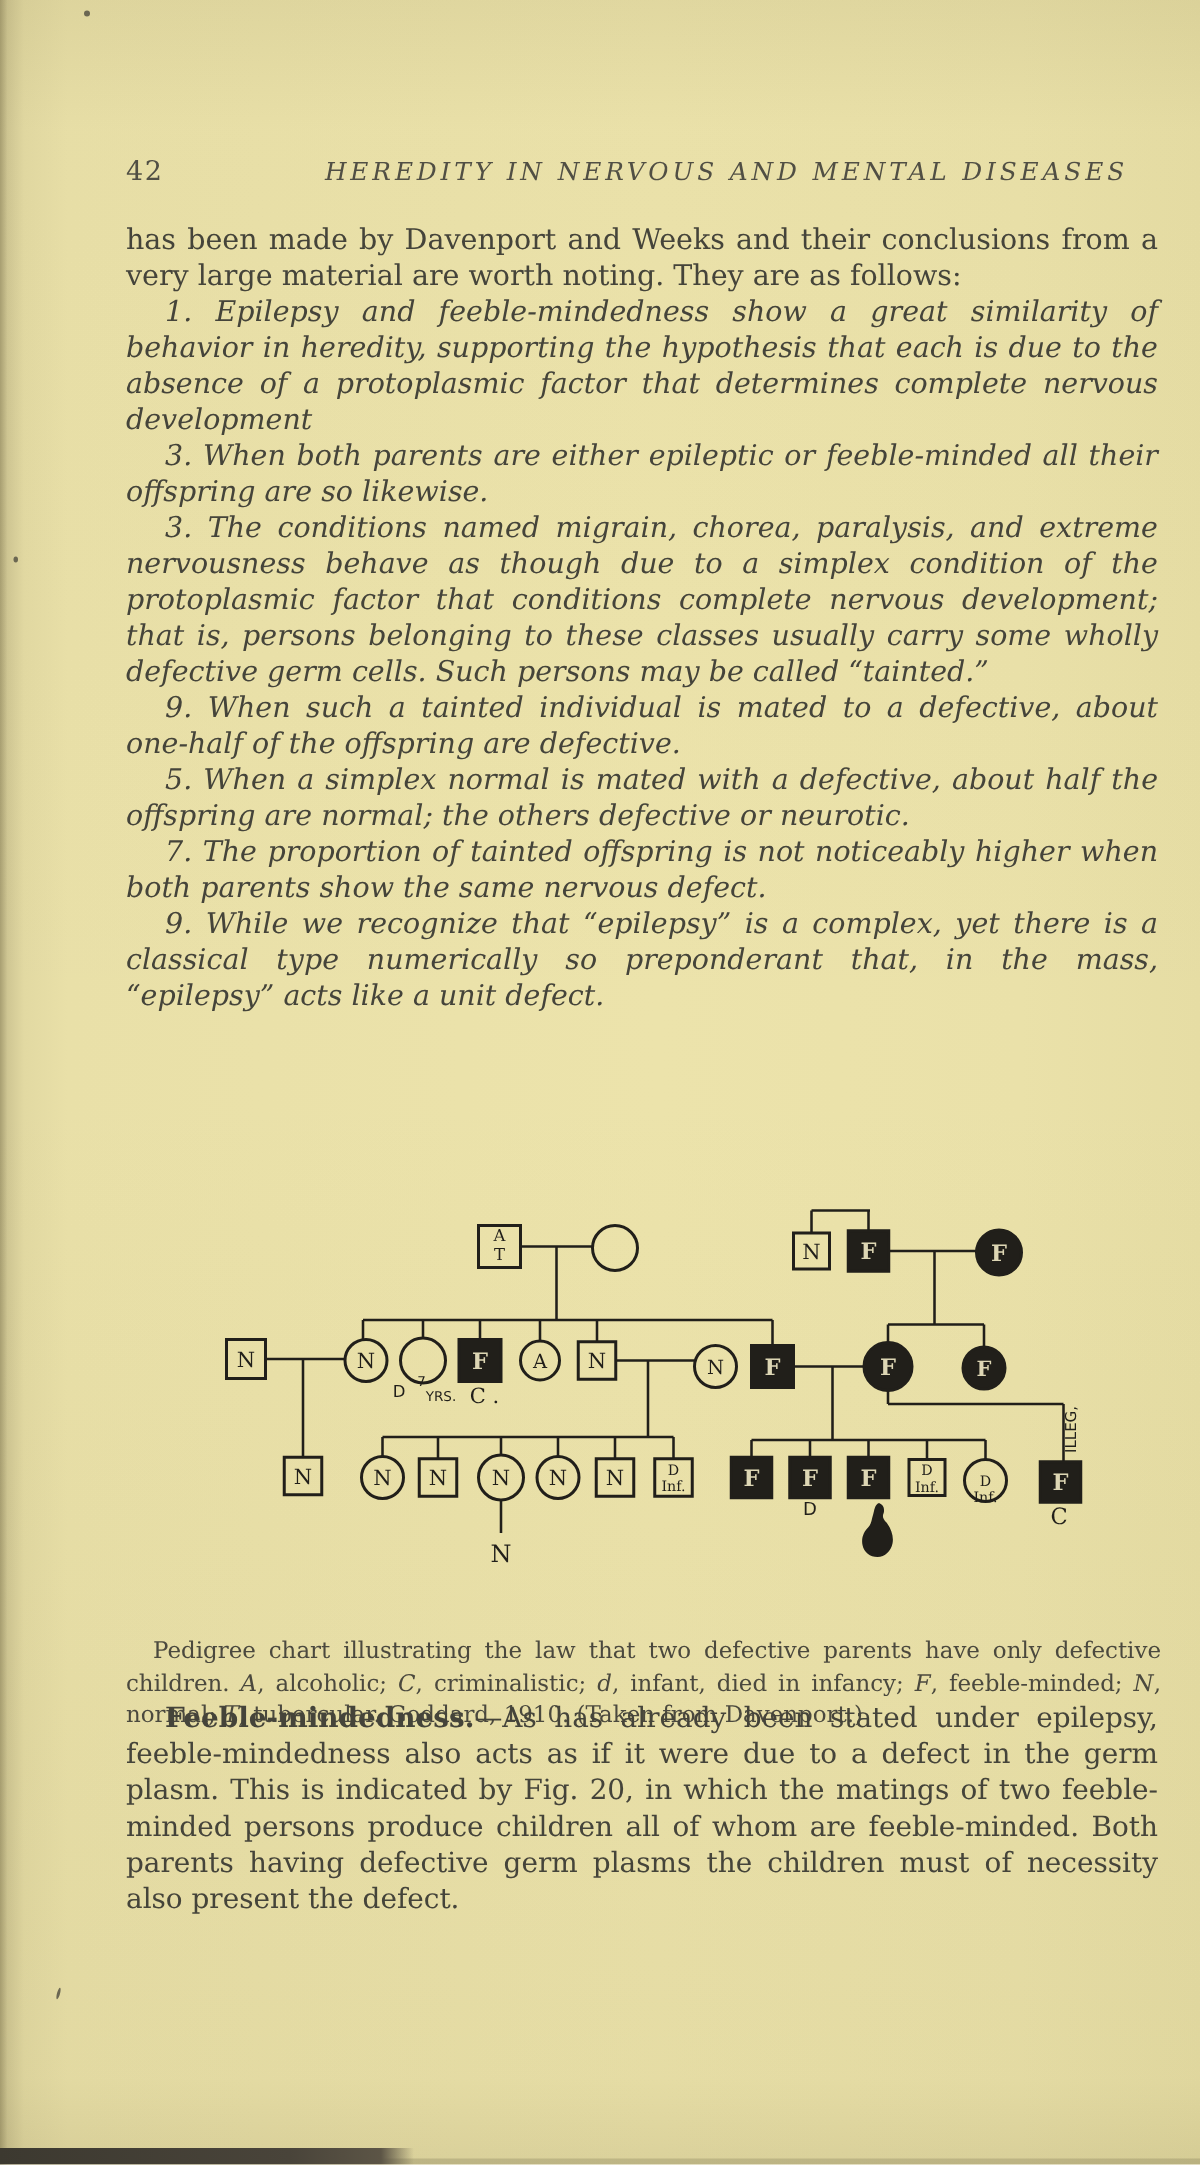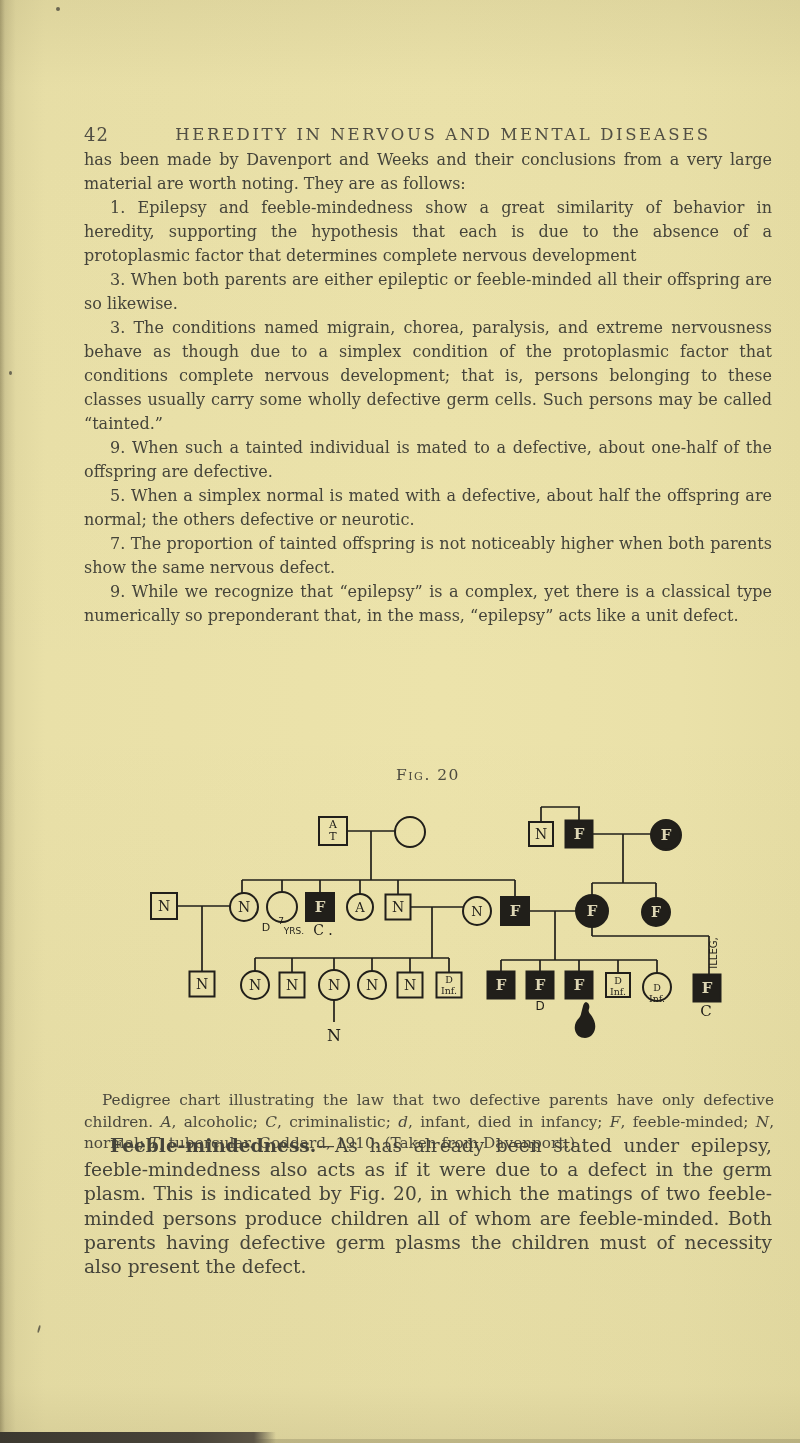--- a/index.html
+++ b/index.html
@@ -11,32 +11,32 @@
     background:
       linear-gradient(180deg, rgba(120,110,60,0.10) 0%, rgba(120,110,60,0.02) 6%, rgba(120,110,60,0.00) 50%, rgba(120,110,60,0.06) 96%, rgba(90,80,40,0.12) 100%),
       linear-gradient(90deg, #a89f72 0px, #cfc693 5px, #e2d9a2 16px, #e9e0a8 45px, #ece3ab 55%, #eae1a9 85%, #e6dda4 100%);
   }
   .speck{position:absolute;background:#6b6752;border-radius:50%;}
   .bottom-edge{
     position:absolute;left:0;bottom:0;height:11px;width:276px;
     background:linear-gradient(90deg,#3c3930 0%,#49443a 70%,#5c5546 92%,rgba(92,85,70,0) 100%);
   }
   .bottom-shade{position:absolute;left:0;bottom:0;width:800px;height:4px;background:rgba(60,55,35,0.18);}
-  .header{position:absolute;top:104px;left:84px;width:688px;height:26px;color:#514f44;margin-top:20px;}
+  .header{position:absolute;top:104px;left:84px;width:688px;height:26px;color:#514f44;}
   .pagenum{position:absolute;left:0;top:0;font-size:18px;letter-spacing:1px;}
   .runtitle{
-    position:absolute;left:50px;right:20px;top:1px;text-align:center;
-    font-size:16.5px;letter-spacing:2.6px;white-space:nowrap;
+    position:absolute;left:50px;right:20px;top:1px;text-align:right;
+    font-style:italic;font-size:16.5px;letter-spacing:2.6px;white-space:nowrap;
   }
   .bodytext{
     position:absolute;top:148px;left:84px;width:688px;
-    font-size:16px;line-height:24px;color:#45443a;text-align:justify;
+    font-size:19px;line-height:24px;color:#45443a;text-align:justify;
   }
   .bodytext p{margin:0;}
-  .bodytext p.ind{text-indent:26px;}
+  .bodytext p.ind{text-indent:26px;font-style:italic;}
   .figlabel{
     position:absolute;top:766px;left:84px;width:688px;text-align:center;
     font-variant:small-caps;font-size:15.5px;letter-spacing:1.5px;color:#4c4a3f;
   }
   .figwrap{position:absolute;top:795px;left:12px;width:800px;height:254px;}
   .caption{
     position:absolute;top:1058px;left:84px;width:690px;
     font-size:15.3px;line-height:21.5px;color:#4b493e;text-align:justify;text-indent:18px;margin-top:32px;
   }
   .caption .it{font-style:italic;}
@@ -67,21 +67,20 @@
       <p class="">has been made by Davenport and Weeks and their conclusions from a very large material are worth noting.  They are as follows:</p>
       <p class="ind">1. Epilepsy and feeble-mindedness show a great similarity of behavior in heredity, supporting the hypothesis that each is due to the absence of a protoplasmic factor that determines complete nervous development</p>
       <p class="ind">3. When both parents are either epileptic or feeble-minded all their offspring are so likewise.</p>
       <p class="ind">3. The conditions named migrain, chorea, paralysis, and extreme nervousness behave as though due to a simplex condition of the protoplasmic factor that conditions complete nervous development; that is, persons belonging to these classes usually carry some wholly defective germ cells.  Such persons may be called “tainted.”</p>
       <p class="ind">9. When such a tainted individual is mated to a defective, about one-half of the offspring are defective.</p>
       <p class="ind">5. When a simplex normal is mated with a defective, about half the offspring are normal; the others defective or neurotic.</p>
       <p class="ind">7. The proportion of tainted offspring is not noticeably higher when both parents show the same nervous defect.</p>
       <p class="ind">9. While we recognize that “epilepsy” is a complex, yet there is a classical type numerically so preponderant that, in the mass, “epilepsy” acts like a unit defect.</p>
     </div>
 
-  <div class="figlabel">Fig. 20</div>
 
   <div class="figwrap">
     <svg width="800" height="254" viewBox="0 0 800 254" xmlns="http://www.w3.org/2000/svg">
         <line x1="529" y1="12" x2="568" y2="12" stroke="#211f1a" stroke-width="1.7"></line>
         <line x1="529" y1="12" x2="529" y2="27" stroke="#211f1a" stroke-width="1.7"></line>
         <line x1="567" y1="12" x2="567" y2="25" stroke="#211f1a" stroke-width="1.7"></line>
         <line x1="335" y1="36" x2="383" y2="36" stroke="#211f1a" stroke-width="1.7"></line>
         <line x1="359" y1="36" x2="359" y2="85" stroke="#211f1a" stroke-width="1.7"></line>
         <line x1="230" y1="85" x2="503" y2="85" stroke="#211f1a" stroke-width="1.7"></line>
         <line x1="230" y1="85" x2="230" y2="98" stroke="#211f1a" stroke-width="1.7"></line>

